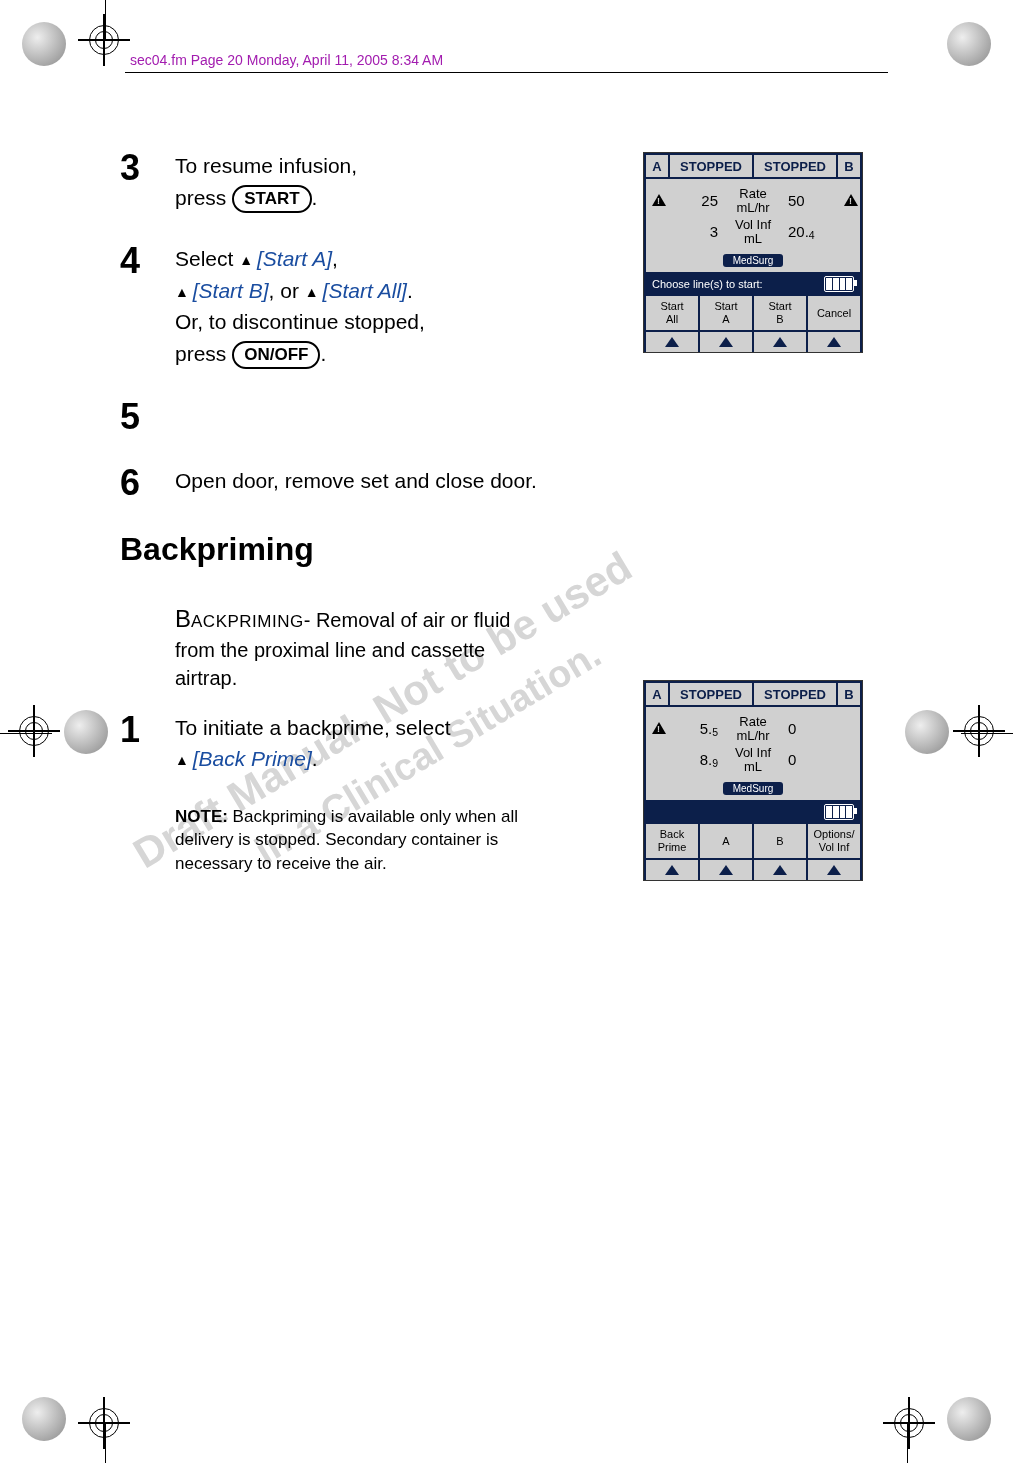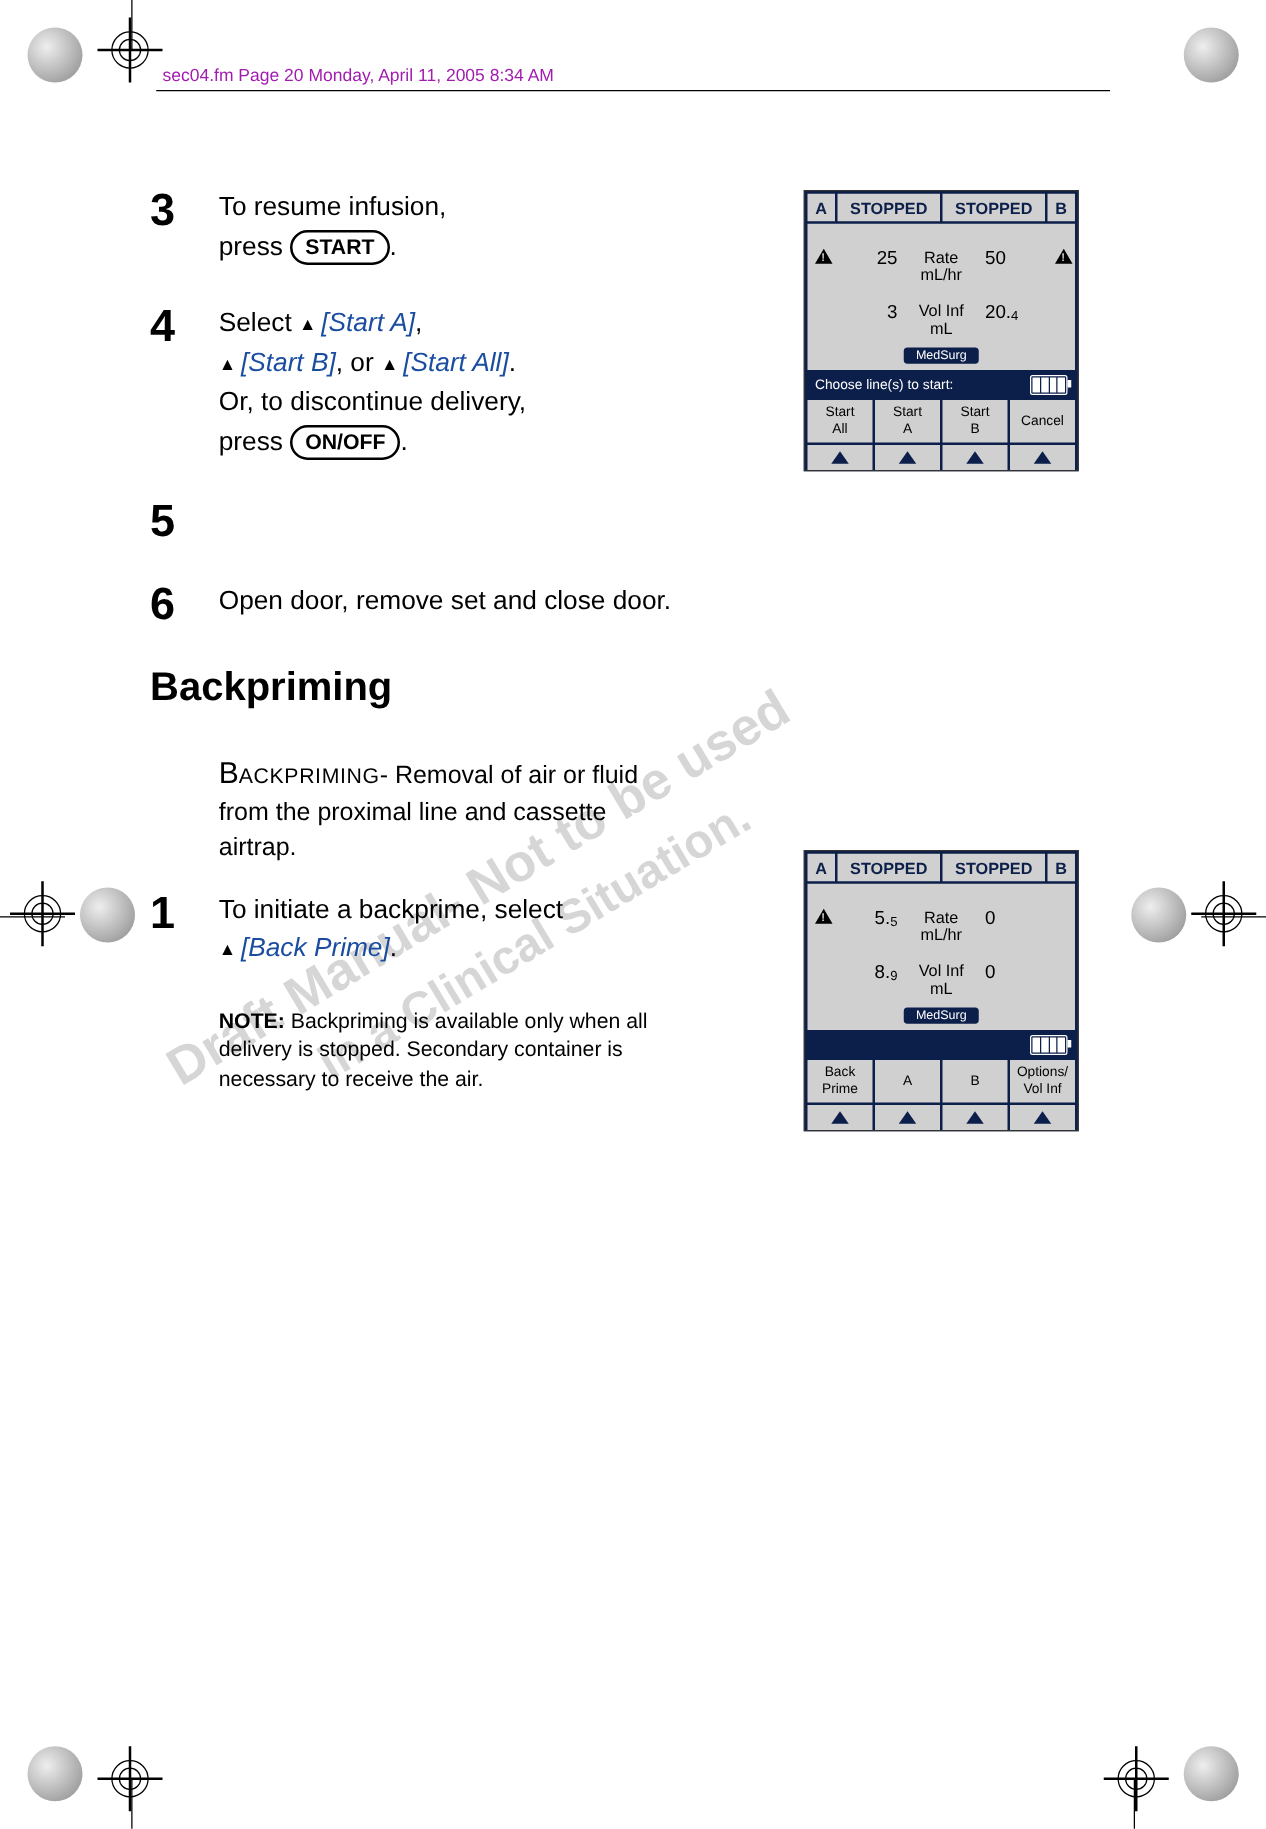--- a/index.html
+++ b/index.html
@@ -152,21 +152,21 @@
     padding: 8px 4px 4px;
     margin-top: 2px;
   }
   .dev-row {
     display: flex;
     align-items: center;
     font-size: 15px;
     margin-bottom: 4px;
   }
   .dev-row .lv { width: 58px; text-align: right; padding-right:4px;}
-  .dev-row .lab { flex:1; text-align:center; font-size:13px; line-height:1.05;margin-top:12px;}
+  .dev-row .lab { flex:1; text-align:center; font-size:13px; line-height:1.05;}
   .dev-row .rv { width: 58px; text-align: left; padding-left:4px;}
   .triwarn {
     position: relative;
     width: 14px; height: 12px;
     display: inline-block;
     margin: 0 2px;
   }
   .triwarn::before {
     content: '';
     position: absolute;
@@ -316,21 +316,21 @@
         <span>To resume infusion,</span><br>
         <span>press </span><span class="keycap">START</span><span>.</span>
       </div>
     </div>
 
     <div class="step" style="max-width:380px;">
       <div class="stepnum">4</div>
       <div class="steptext">
         <span>Select </span><span class="tri">▲ </span><span class="ital">[Start A]</span><span>,</span><br>
         <span class="tri">▲ </span><span class="ital">[Start B]</span><span>, or </span><span class="tri">▲ </span><span class="ital">[Start All]</span><span>.</span><br>
-        <span>Or, to discontinue delivery,</span><br>
+        <span>Or, to discontinue stopped,</span><br>
         <span>press </span><span class="keycap">ON/OFF</span><span>.</span>
       </div>
     </div>
 
     <div class="step">
       <div class="stepnum">5</div>
     </div>
 
     <div class="step">
       <div class="stepnum">6</div>

